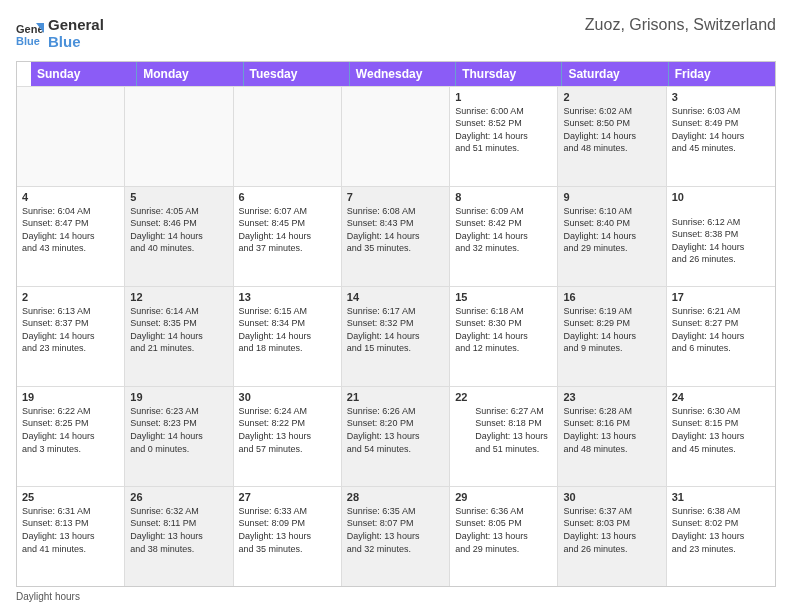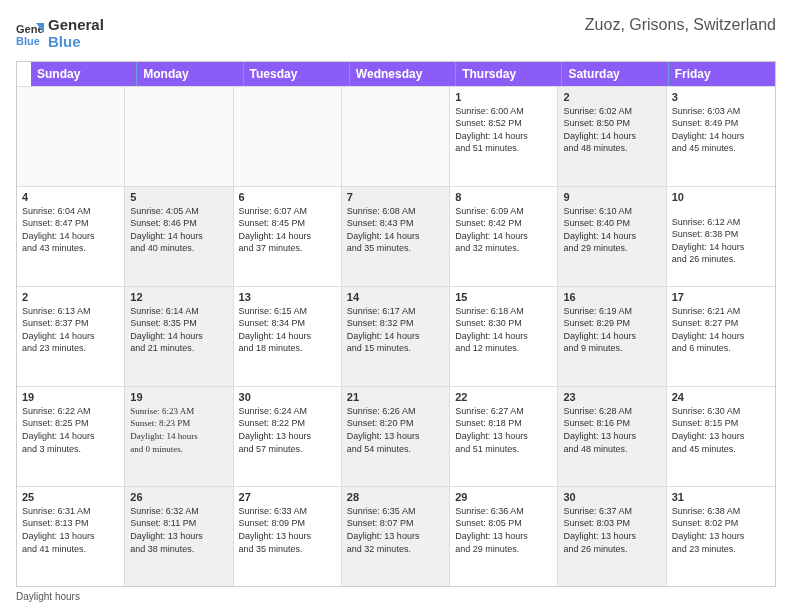--- a/index.html
+++ b/index.html
@@ -270,42 +270,42 @@
         <div class="cal-row">
           <div class="cal-cell">
             <span class="day-num">19</span>
             <div class="day-info" style="white-space: pre-line;">Sunrise: 6:22 AM
 Sunset: 8:25 PM
 Daylight: 14 hours
 and 3 minutes.</div>
           </div>
           <div class="cal-cell shaded">
             <span class="day-num">19</span>
-            <div class="day-info" style="white-space: pre-line; font-family: Liberation Serif, serif;">Sunrise: 6:23 AM
+            <div class="day-info" style="white-space: pre-line;">Sunrise: 6:23 AM
 Sunset: 8:23 PM
 Daylight: 14 hours
 and 0 minutes.</div>
           </div>
           <div class="cal-cell">
             <span class="day-num">30</span>
             <div class="day-info" style="white-space: pre-line;">Sunrise: 6:24 AM
 Sunset: 8:22 PM
 Daylight: 13 hours
 and 57 minutes.</div>
           </div>
           <div class="cal-cell shaded">
             <span class="day-num">21</span>
             <div class="day-info" style="white-space: pre-line;">Sunrise: 6:26 AM
 Sunset: 8:20 PM
 Daylight: 13 hours
 and 54 minutes.</div>
           </div>
           <div class="cal-cell">
             <span class="day-num">22</span>
-            <div class="day-info" style="white-space: pre-line;">Sunrise: 6:27 AM
+            <div class="day-info" style="white-space: pre-line; margin-left: 20px;">Sunrise: 6:27 AM
 Sunset: 8:18 PM
 Daylight: 13 hours
 and 51 minutes.</div>
           </div>
           <div class="cal-cell shaded">
             <span class="day-num">23</span>
             <div class="day-info" style="white-space: pre-line;">Sunrise: 6:28 AM
 Sunset: 8:16 PM
 Daylight: 13 hours
 and 48 minutes.</div>

